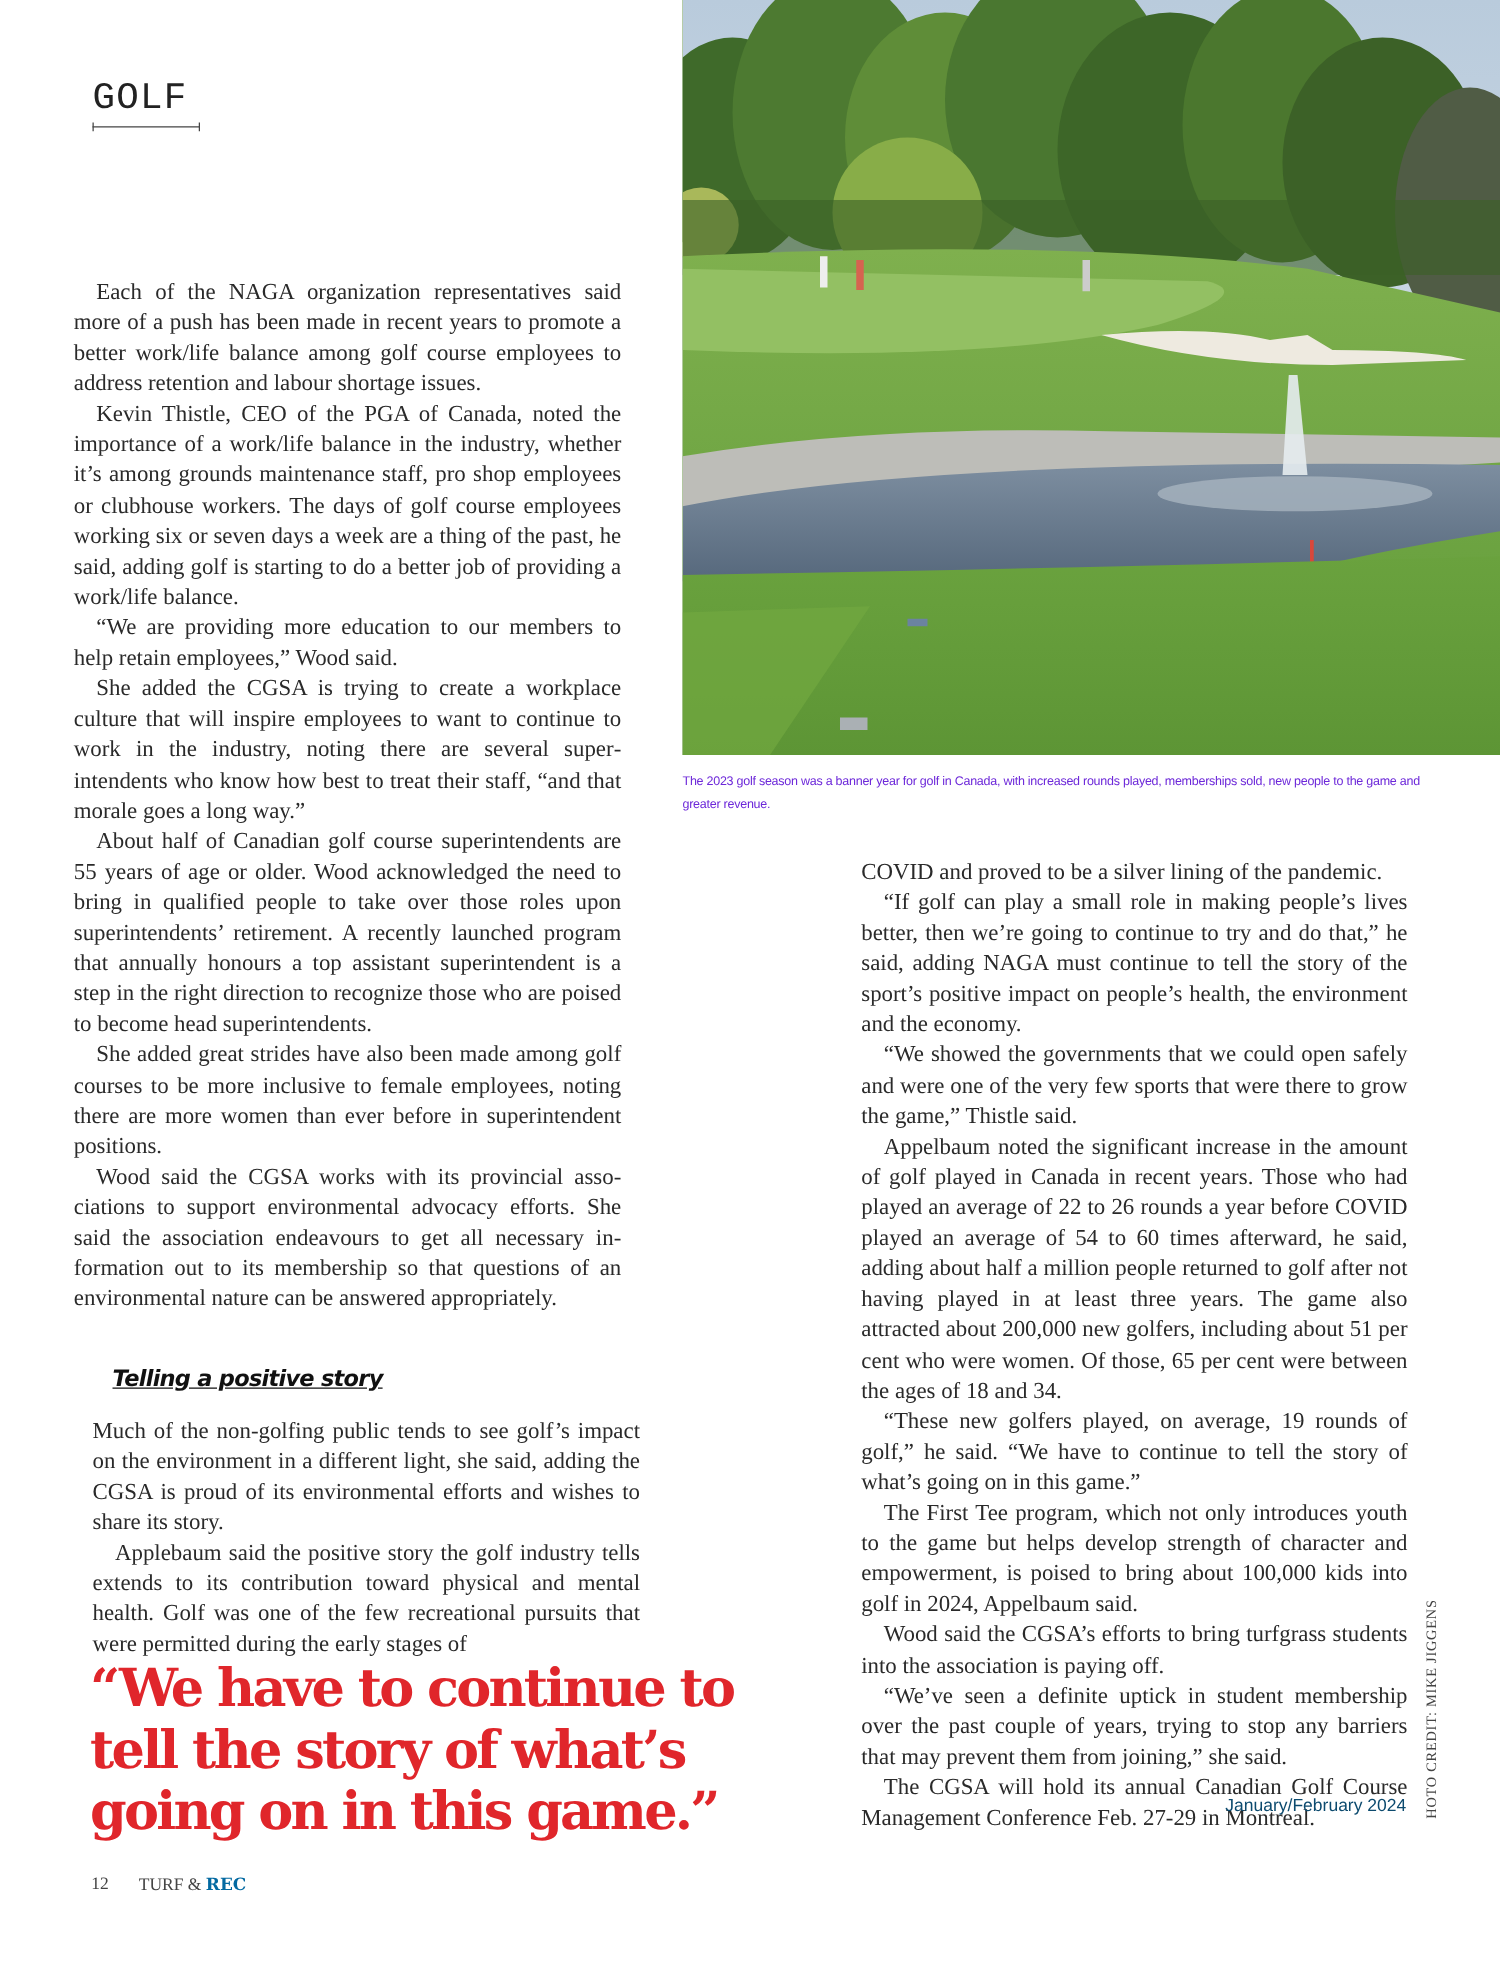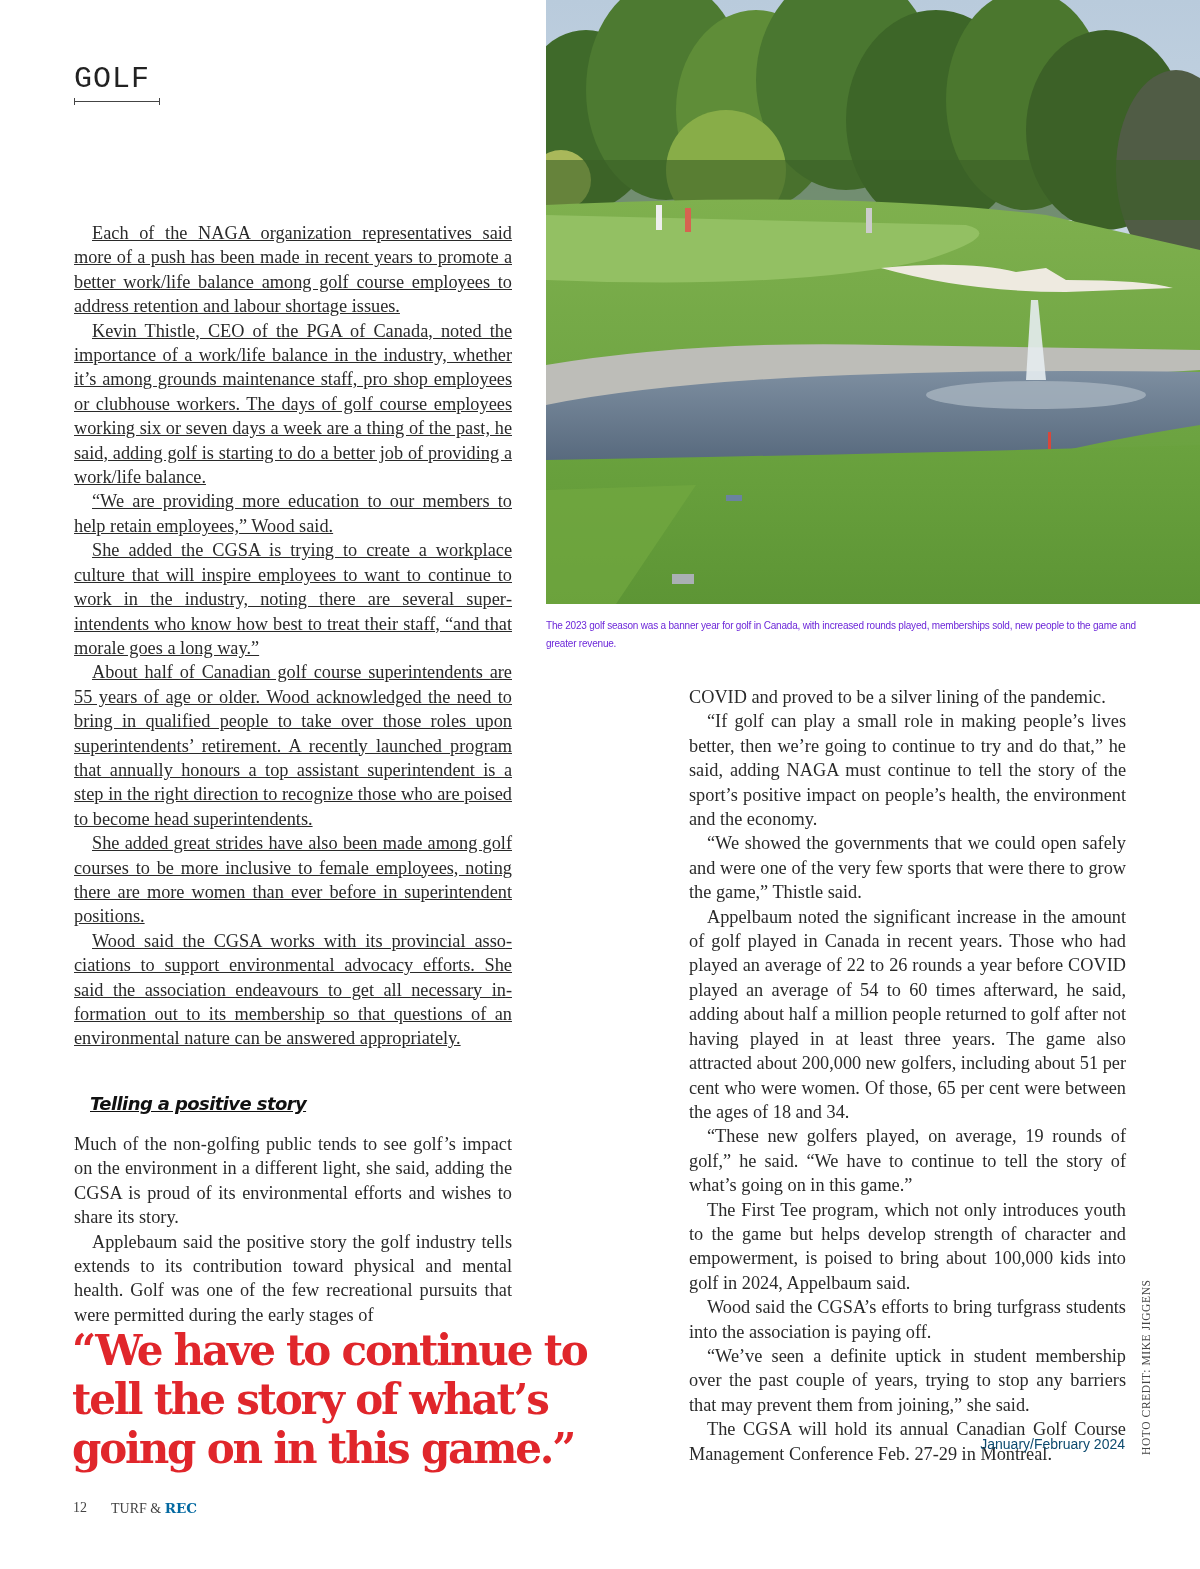--- a/index.html
+++ b/index.html
@@ -9,21 +9,21 @@
   .section-rule:before,.section-rule:after{content:"";position:absolute;top:-3px;width:1px;height:7px;background:#444;}
   .section-rule:before{left:0}.section-rule:after{right:0}
 
   .photo{position:absolute;left:546px;top:0;width:654px;height:604px;overflow:hidden;background:#6c9a45;}
   .photo svg{display:block;width:100%;height:100%;}
   .caption{position:absolute;left:546px;top:617px;width:620px;font-family:"Liberation Sans",sans-serif;font-size:10px;line-height:18px;color:#6d28d9;letter-spacing:-0.2px;}
 
   .col{position:absolute;font-family:"Liberation Serif",serif;font-size:18.3px;line-height:24.4px;color:#2a2a2a;text-align:justify;}
   .col p{margin:0;text-indent:18px;}
   .col p.noindent{text-indent:0;}
-  .col-left-a{left:74px;top:221px;width:438px;text-decoration:underline;}
+  .col-left-a{left:59px;top:221px;width:438px;}
   .col-left-b{left:74px;top:1076px;width:438px;}
   .col-right{left:689px;top:685px;width:437px;}
   .subhead{font-family:"DejaVu Sans","Liberation Sans",sans-serif;font-weight:bold;font-style:italic;font-size:18px;line-height:24px;color:#111;letter-spacing:-0.6px;margin:16px;text-decoration:underline;}
 
   .pullquote{position:absolute;left:72px;top:1326px;width:570px;font-family:"DejaVu Serif","Liberation Serif",serif;font-weight:bold;font-size:42px;line-height:49px;color:#e0262b;letter-spacing:-2.2px;}
 
   .credit{position:absolute;left:1140px;top:1455px;transform:rotate(-90deg);transform-origin:0 0;font-family:"Liberation Serif",serif;font-size:11.5px;letter-spacing:0.6px;color:#444;white-space:nowrap;}
 
   .footer-page{position:absolute;left:73px;top:1500px;font-family:"Liberation Serif",serif;font-size:14px;color:#444;}
   .footer-mag{position:absolute;left:111px;top:1500px;font-family:"Liberation Serif",serif;font-size:14px;color:#444;}

